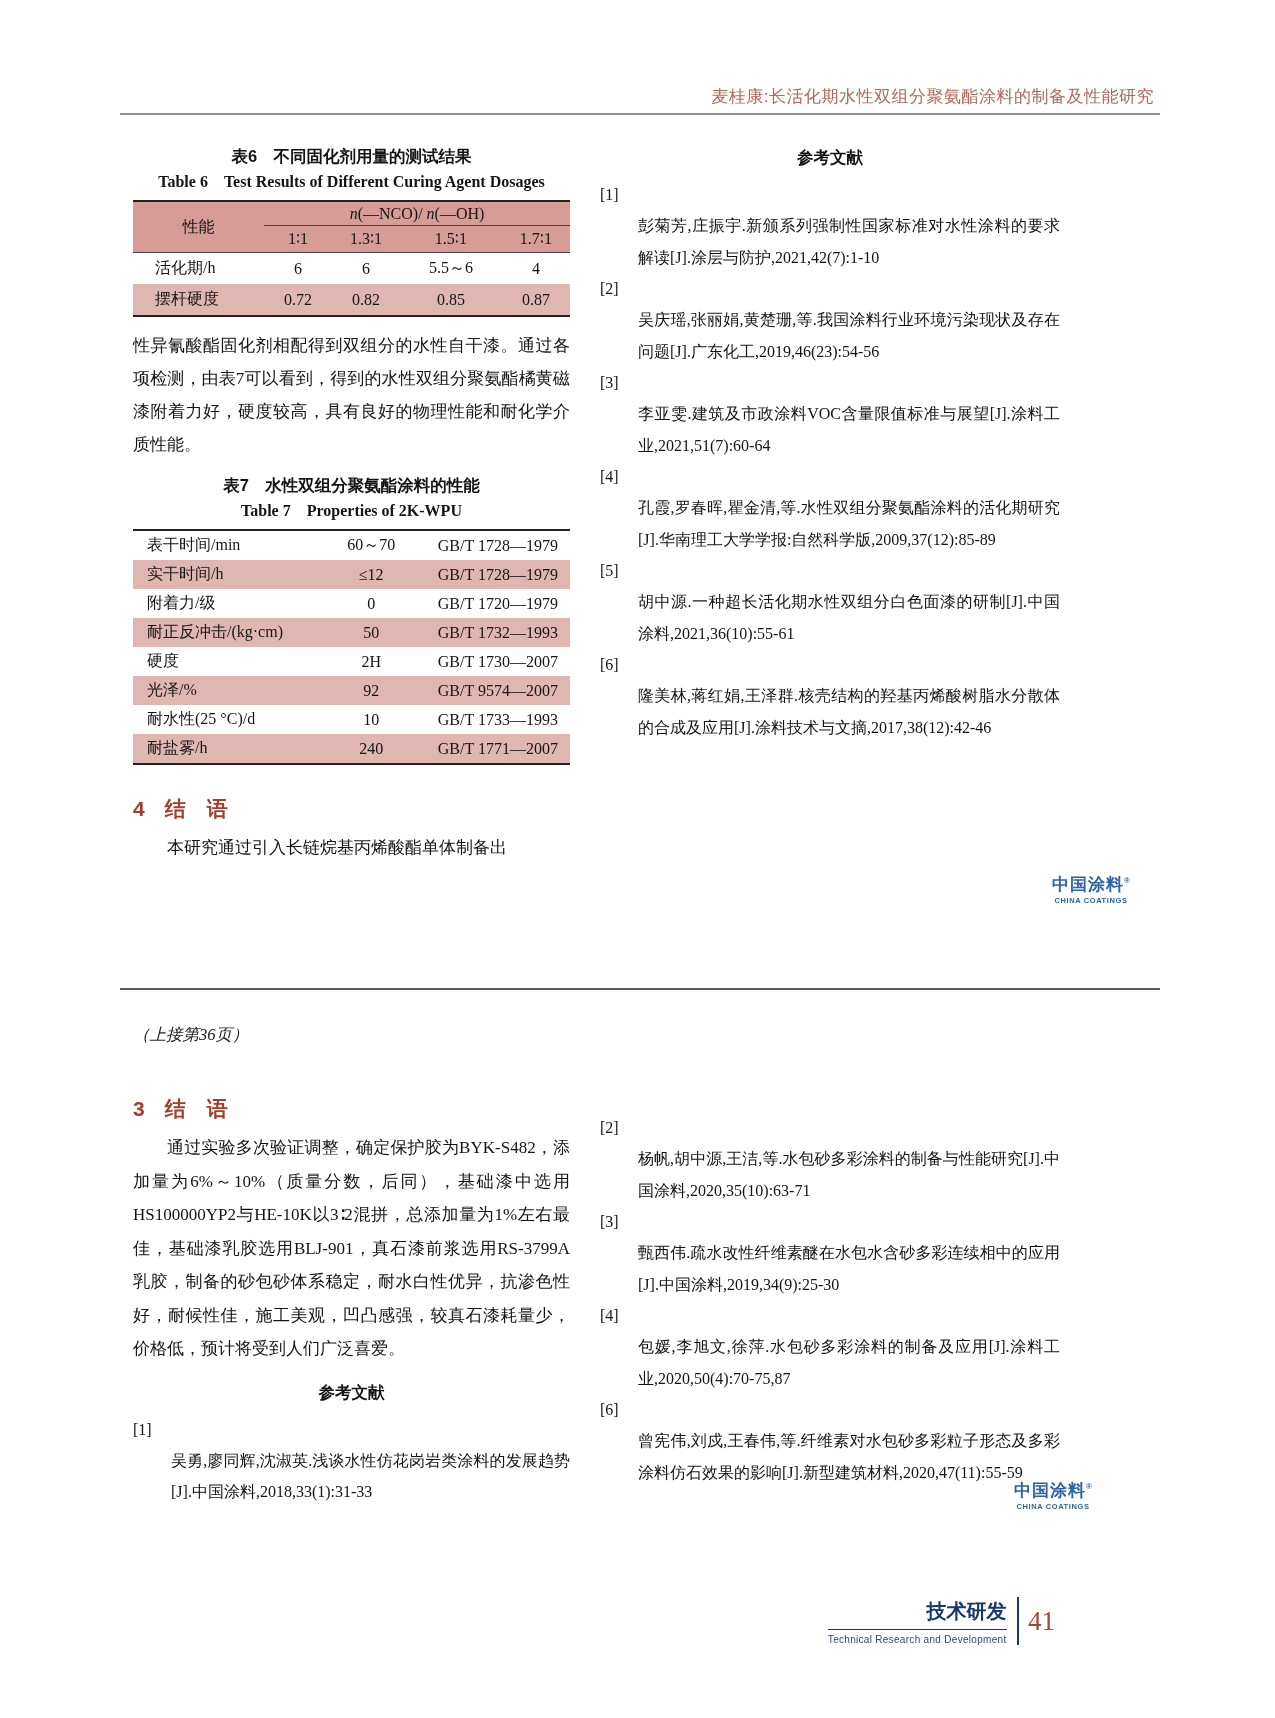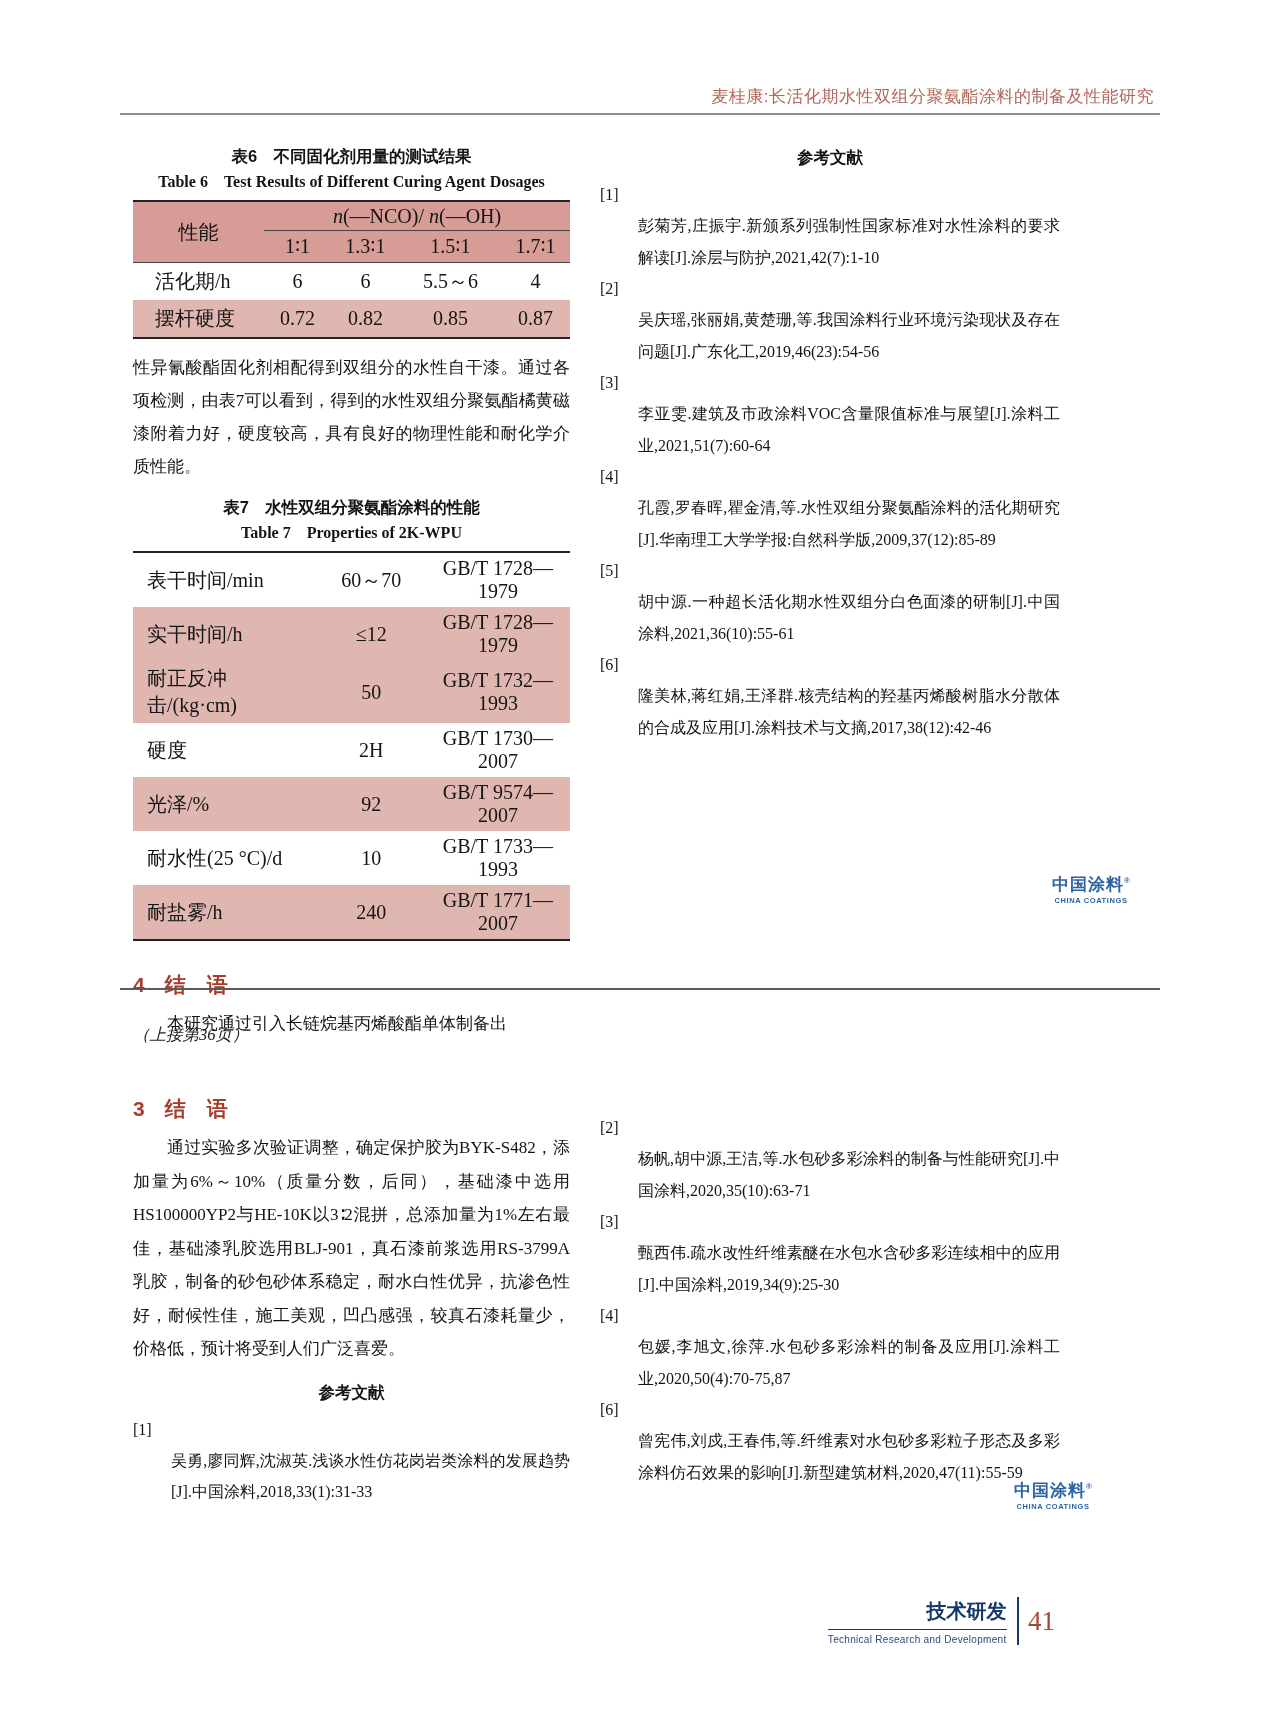--- a/index.html
+++ b/index.html
@@ -26,21 +26,21 @@
 
   
   .tbl-title-cn {
     font-family:"Liberation Sans","DejaVu Sans",sans-serif; font-weight:bold;
     font-size:16.5px; text-align:center; margin:8px 0 4px;
   }
   .tbl-title-en {
     font-family:"Liberation Serif",serif; font-weight:bold;
     font-size:16px; text-align:center; margin:0 0 7px;
   }
-  table { width:100%; border-collapse:collapse; font-size:20px; }
+  table { width:100%; border-collapse:collapse; font-size:16px; }
   .t6, .t7 { border-top:2.5px solid #222; border-bottom:2.5px solid #222; }
   .t6 th, .t6 td, .t7 th, .t7 td { font-weight:normal; text-align:center; }
   .hdr-bg { background:#d69c95; }
   .alt-bg { background:#e0b7b0; }
   .t6 .prop { width:30%; border-bottom:1.2px solid #444; }
   .t6 .group { border-bottom:1.2px solid #444; padding:3px 0 2px; }
   .t6 .sub th { border-bottom:1.2px solid #444; padding:3px 0 4px; }
   .t6 td { padding:5px 2px; height:20px; }
   .t6 .lbl { text-align:left; padding-left:22px; }
   .t6 i { font-style:italic; }
@@ -145,20 +145,25 @@
       <tr>
         <td class="c-item">表干时间/min</td>
         <td class="c-val">60～70</td>
         <td class="c-std">GB/T 1728—1979</td>
       </tr>
       <tr class="alt-bg">
         <td class="c-item">实干时间/h</td>
         <td class="c-val">≤12</td>
         <td class="c-std">GB/T 1728—1979</td>
       </tr>
+      <tr>
+        <td class="c-item">附着力/级</td>
+        <td class="c-val">0</td>
+        <td class="c-std">GB/T 1720—1979</td>
+      </tr>
       <tr class="alt-bg">
         <td class="c-item">耐正反冲击/(kg·cm)</td>
         <td class="c-val">50</td>
         <td class="c-std">GB/T 1732—1993</td>
       </tr>
       <tr>
         <td class="c-item">硬度</td>
         <td class="c-val">2H</td>
         <td class="c-std">GB/T 1730—2007</td>
       </tr>

